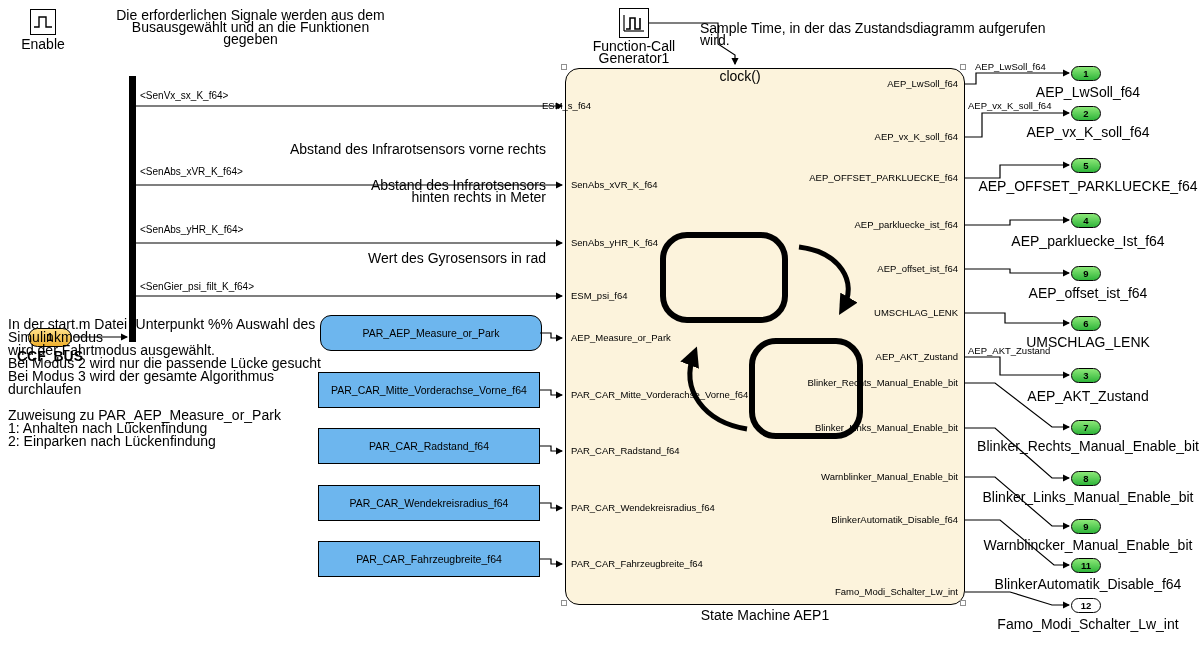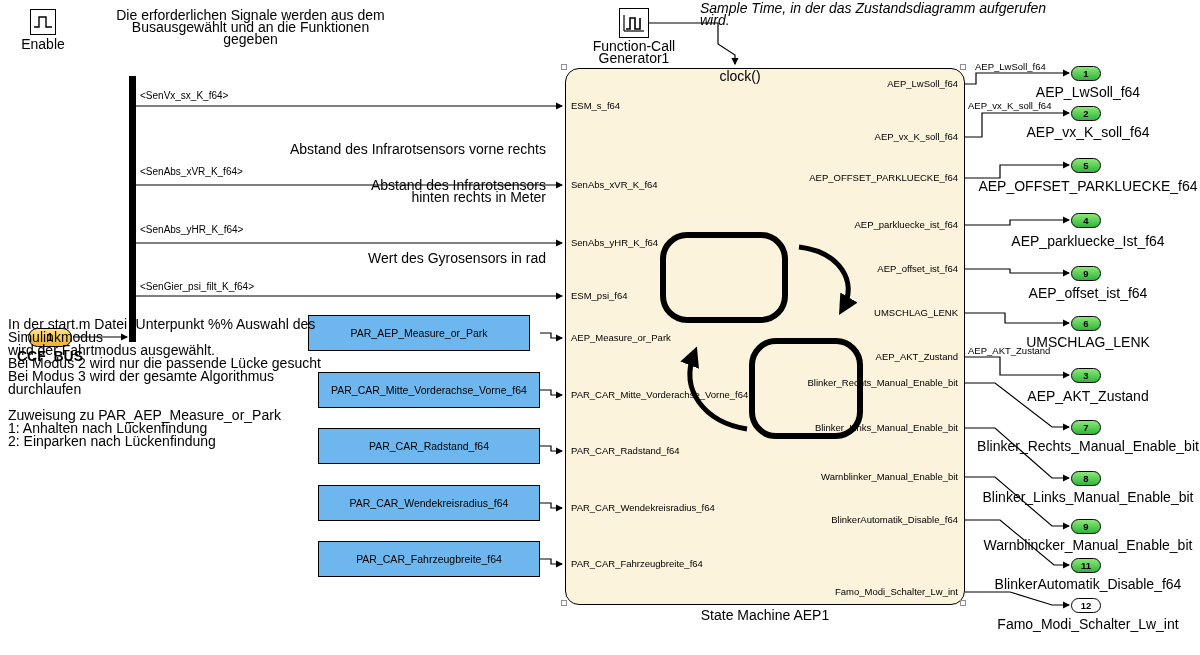--- a/index.html
+++ b/index.html
@@ -30,21 +30,21 @@
 <body>
 
 <div class="stage">
 
   <div class="sm"></div>
   <div class="handle" style="left:561px; top:64px;"></div>
   <div class="handle" style="left:960px; top:64px;"></div>
   <div class="handle" style="left:561px; top:600px;"></div>
   <div class="handle" style="left:960px; top:600px;"></div>
 
-  <div class="param" style="left:308px; top:315px;">
+  <div class="param" style="left:320px; top:315px;border-radius:11px;">
     <span>PAR_AEP_Measure_or_Park</span>
   </div>
   <div class="param" style="left:318px; top:372px;">
     <span>PAR_CAR_Mitte_Vorderachse_Vorne_f64</span>
   </div>
   <div class="param" style="left:318px; top:428px;">
     <span>PAR_CAR_Radstand_f64</span>
   </div>
   <div class="param" style="left:318px; top:485px;">
     <span>PAR_CAR_Wendekreisradius_f64</span>
@@ -114,21 +114,21 @@
     <g fill="none" stroke="#000">
       <rect x="663" y="235" width="122" height="85" rx="24" stroke-width="6"></rect>
       <rect x="752" y="341" width="108" height="95" rx="24" stroke-width="6"></rect>
       <path d="M799,247 C840,252 858,282 843,308" stroke-width="5" marker-end="url(#biga)"></path>
       <path d="M747,429 C704,422 680,390 694,354" stroke-width="5" marker-end="url(#biga)"></path>
     </g>
   </svg>
 
   <div class="txt c" style="left:103px; top:9px; width:295px;">Die erforderlichen Signale werden aus dem
 Busausgewählt und an die Funktionen gegeben</div>
-  <div class="txt" style="left:700px; top:2px; width:360px;font-style:italic;">Sample Time, in der das Zustandsdiagramm aufgerufen wird.</div>
+  <div class="txt" style="left:700px; top:22px; width:360px;">Sample Time, in der das Zustandsdiagramm aufgerufen wird.</div>
   <div class="txt" style="left:8px; top:318px; width:340px; line-height:13px;">In der start.m Datei (Unterpunkt %% Auswahl des Simulinkmodus
 wird der Fahrtmodus ausgewählt.
 Bei Modus 2 wird nur die passende Lücke gesucht
 Bei Modus 3 wird der gesamte Algorithmus durchlaufen
 
 Zuweisung zu PAR_AEP_Measure_or_Park
 1: Anhalten nach Lückenfindung
 2: Einparken nach Lückenfindung</div>
 
   <div class="txt c" style="left:13px; top:38px; width:60px;">Enable</div>
@@ -141,21 +141,21 @@
   <div class="txt small" style="left:140px; top:90px;">&lt;SenVx_sx_K_f64&gt;</div>
   <div class="txt small" style="left:140px; top:166px;">&lt;SenAbs_xVR_K_f64&gt;</div>
   <div class="txt small" style="left:140px; top:224px;">&lt;SenAbs_yHR_K_f64&gt;</div>
   <div class="txt small" style="left:140px; top:281px;">&lt;SenGier_psi_filt_K_f64&gt;</div>
 
   <div class="txt r" style="left:246px; top:143px; width:300px;">Abstand des Infrarotsensors vorne rechts</div>
   <div class="txt r" style="left:246px; top:179px; width:300px;">Abstand des Infrarotsensors
 hinten rechts in Meter</div>
   <div class="txt r" style="left:246px; top:252px; width:300px;">Wert des Gyrosensors in rad</div>
 
-  <div class="txt io" style="left:571px; top:100px; width:250px;">ESM_s_f64</div>
+  <div class="txt io" style="left:542px; top:100px; width:250px;">ESM_s_f64</div>
   <div class="txt io" style="left:571px; top:179px; width:250px;">SenAbs_xVR_K_f64</div>
   <div class="txt io" style="left:571px; top:237px; width:250px;">SenAbs_yHR_K_f64</div>
   <div class="txt io" style="left:571px; top:290px; width:250px;">ESM_psi_f64</div>
   <div class="txt io" style="left:571px; top:332px; width:250px;">AEP_Measure_or_Park</div>
   <div class="txt io" style="left:571px; top:389px; width:250px;">PAR_CAR_Mitte_Vorderachse_Vorne_f64</div>
   <div class="txt io" style="left:571px; top:445px; width:250px;">PAR_CAR_Radstand_f64</div>
   <div class="txt io" style="left:571px; top:502px; width:250px;">PAR_CAR_Wendekreisradius_f64</div>
   <div class="txt io" style="left:571px; top:558px; width:250px;">PAR_CAR_Fahrzeugbreite_f64</div>
 
   <div class="txt io r" style="left:658px; top:78px; width:300px;">AEP_LwSoll_f64</div>

